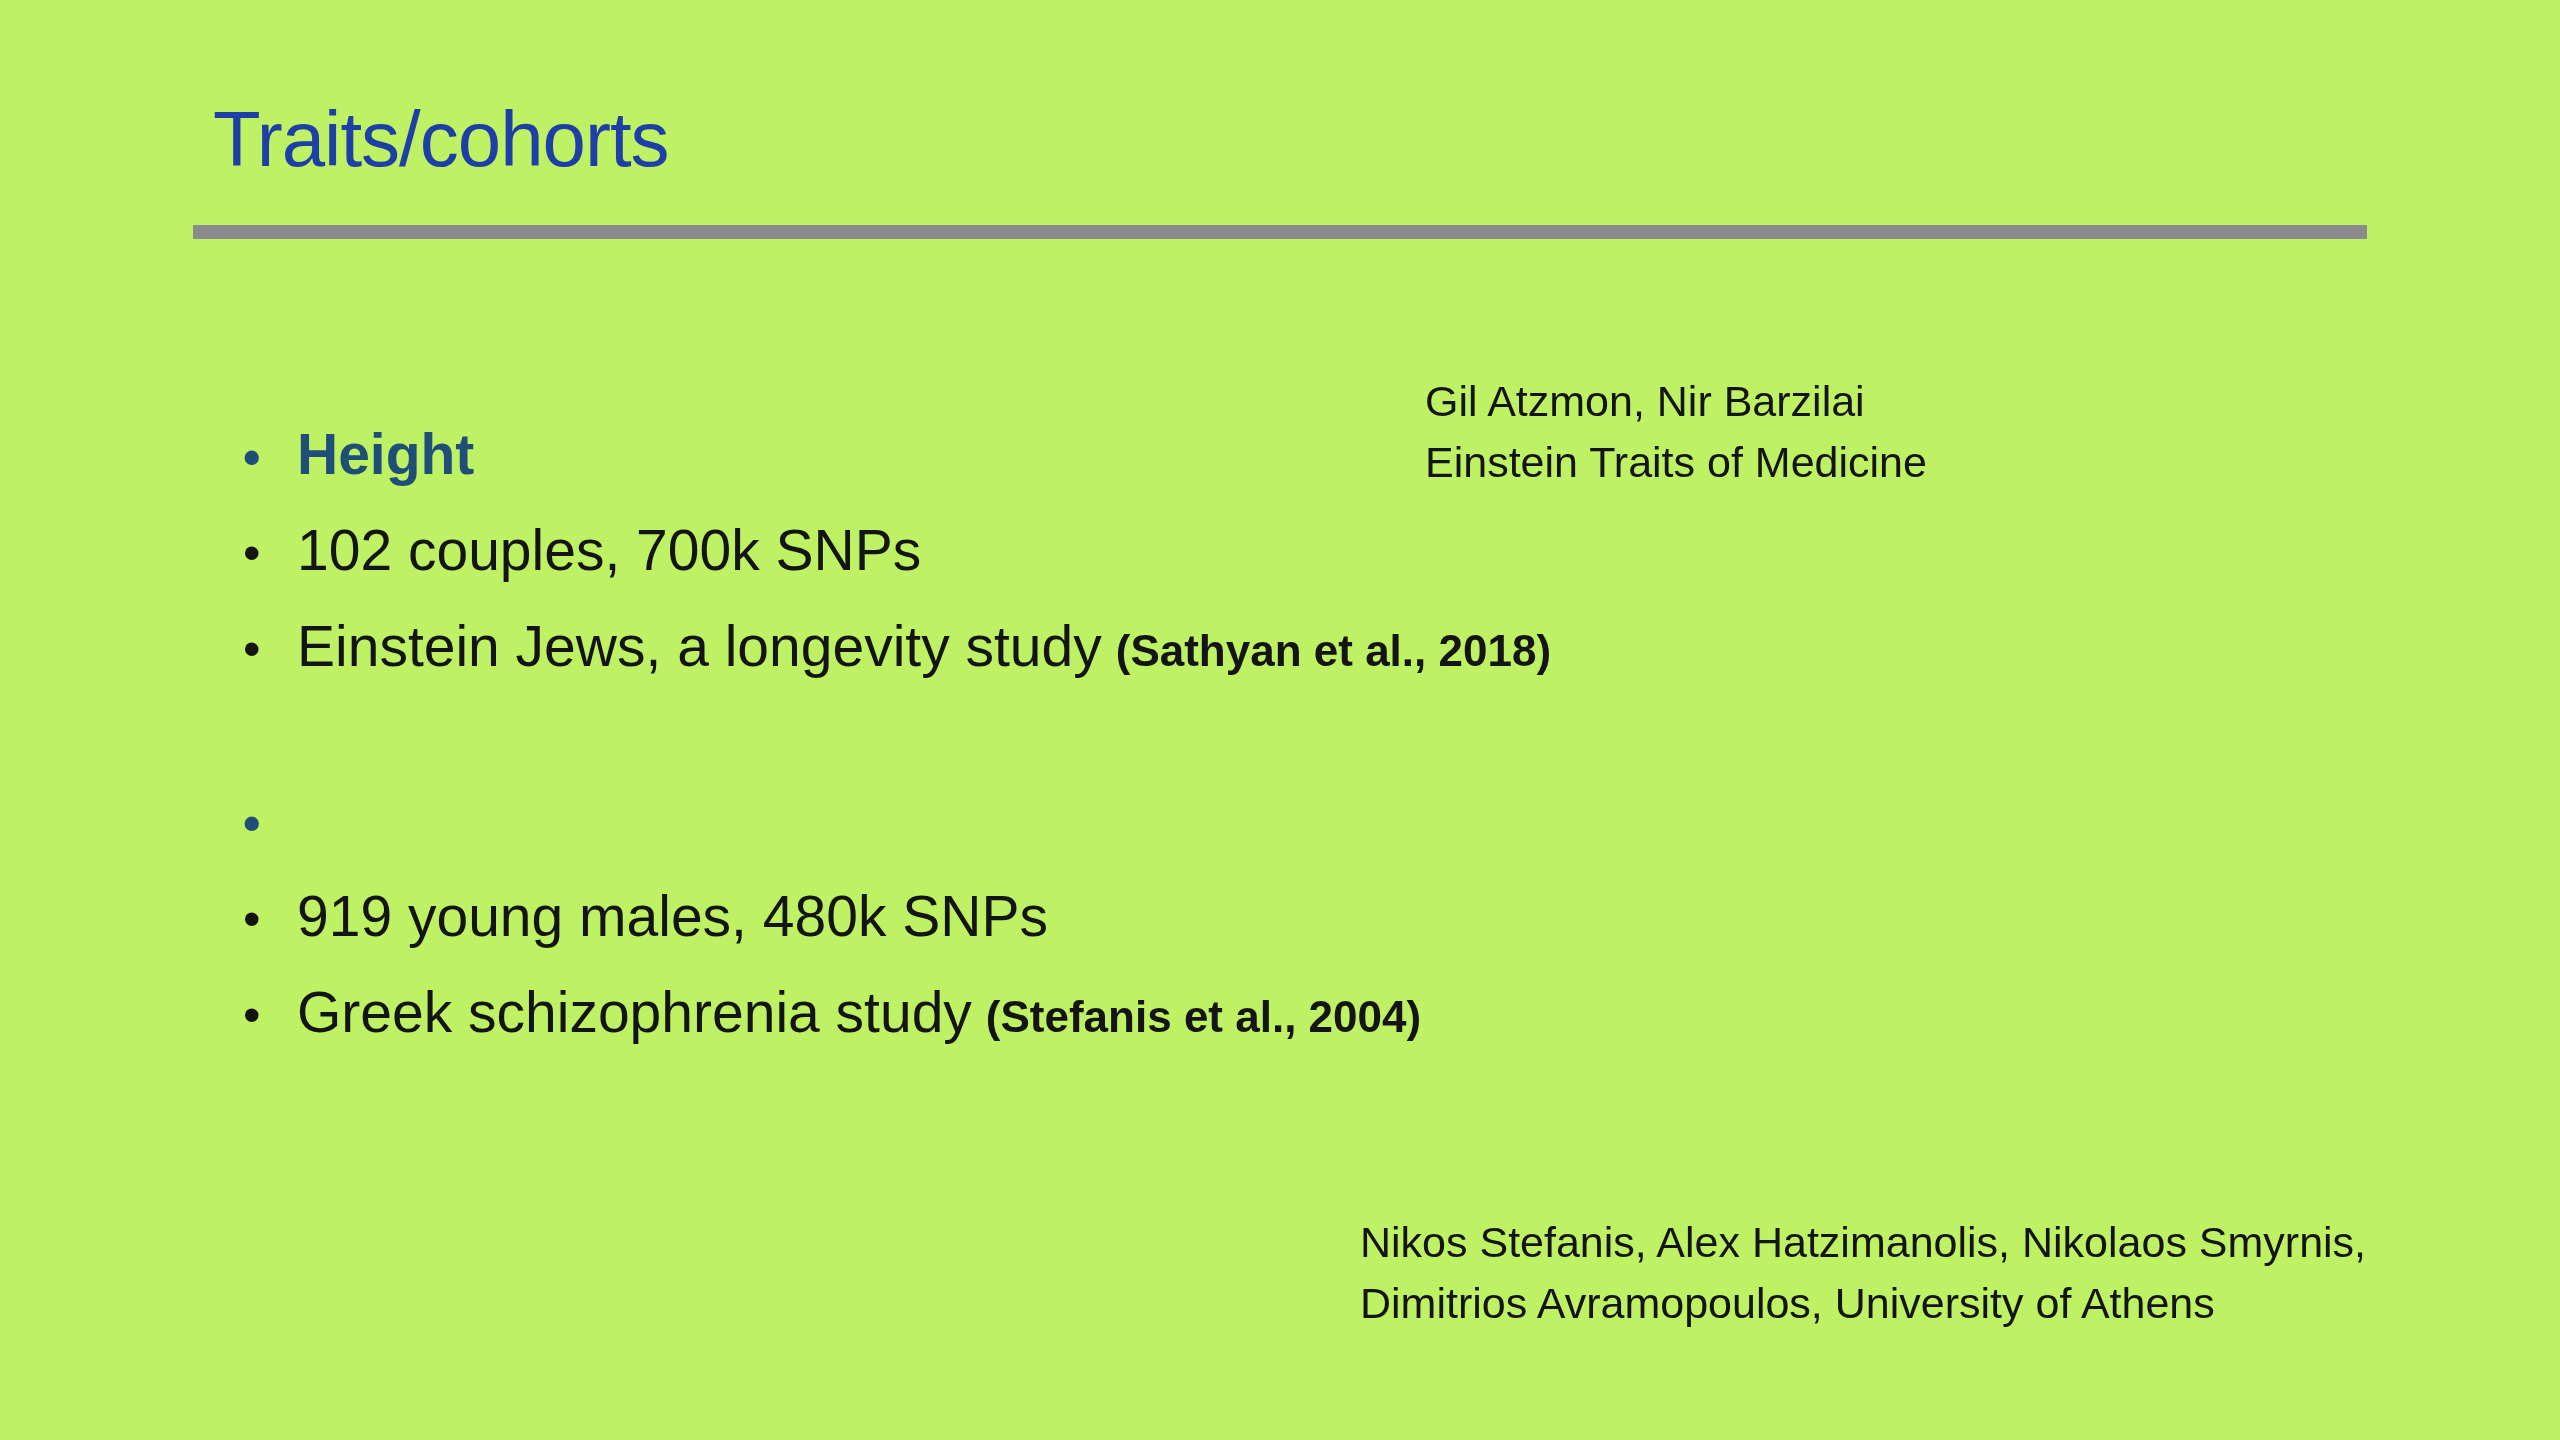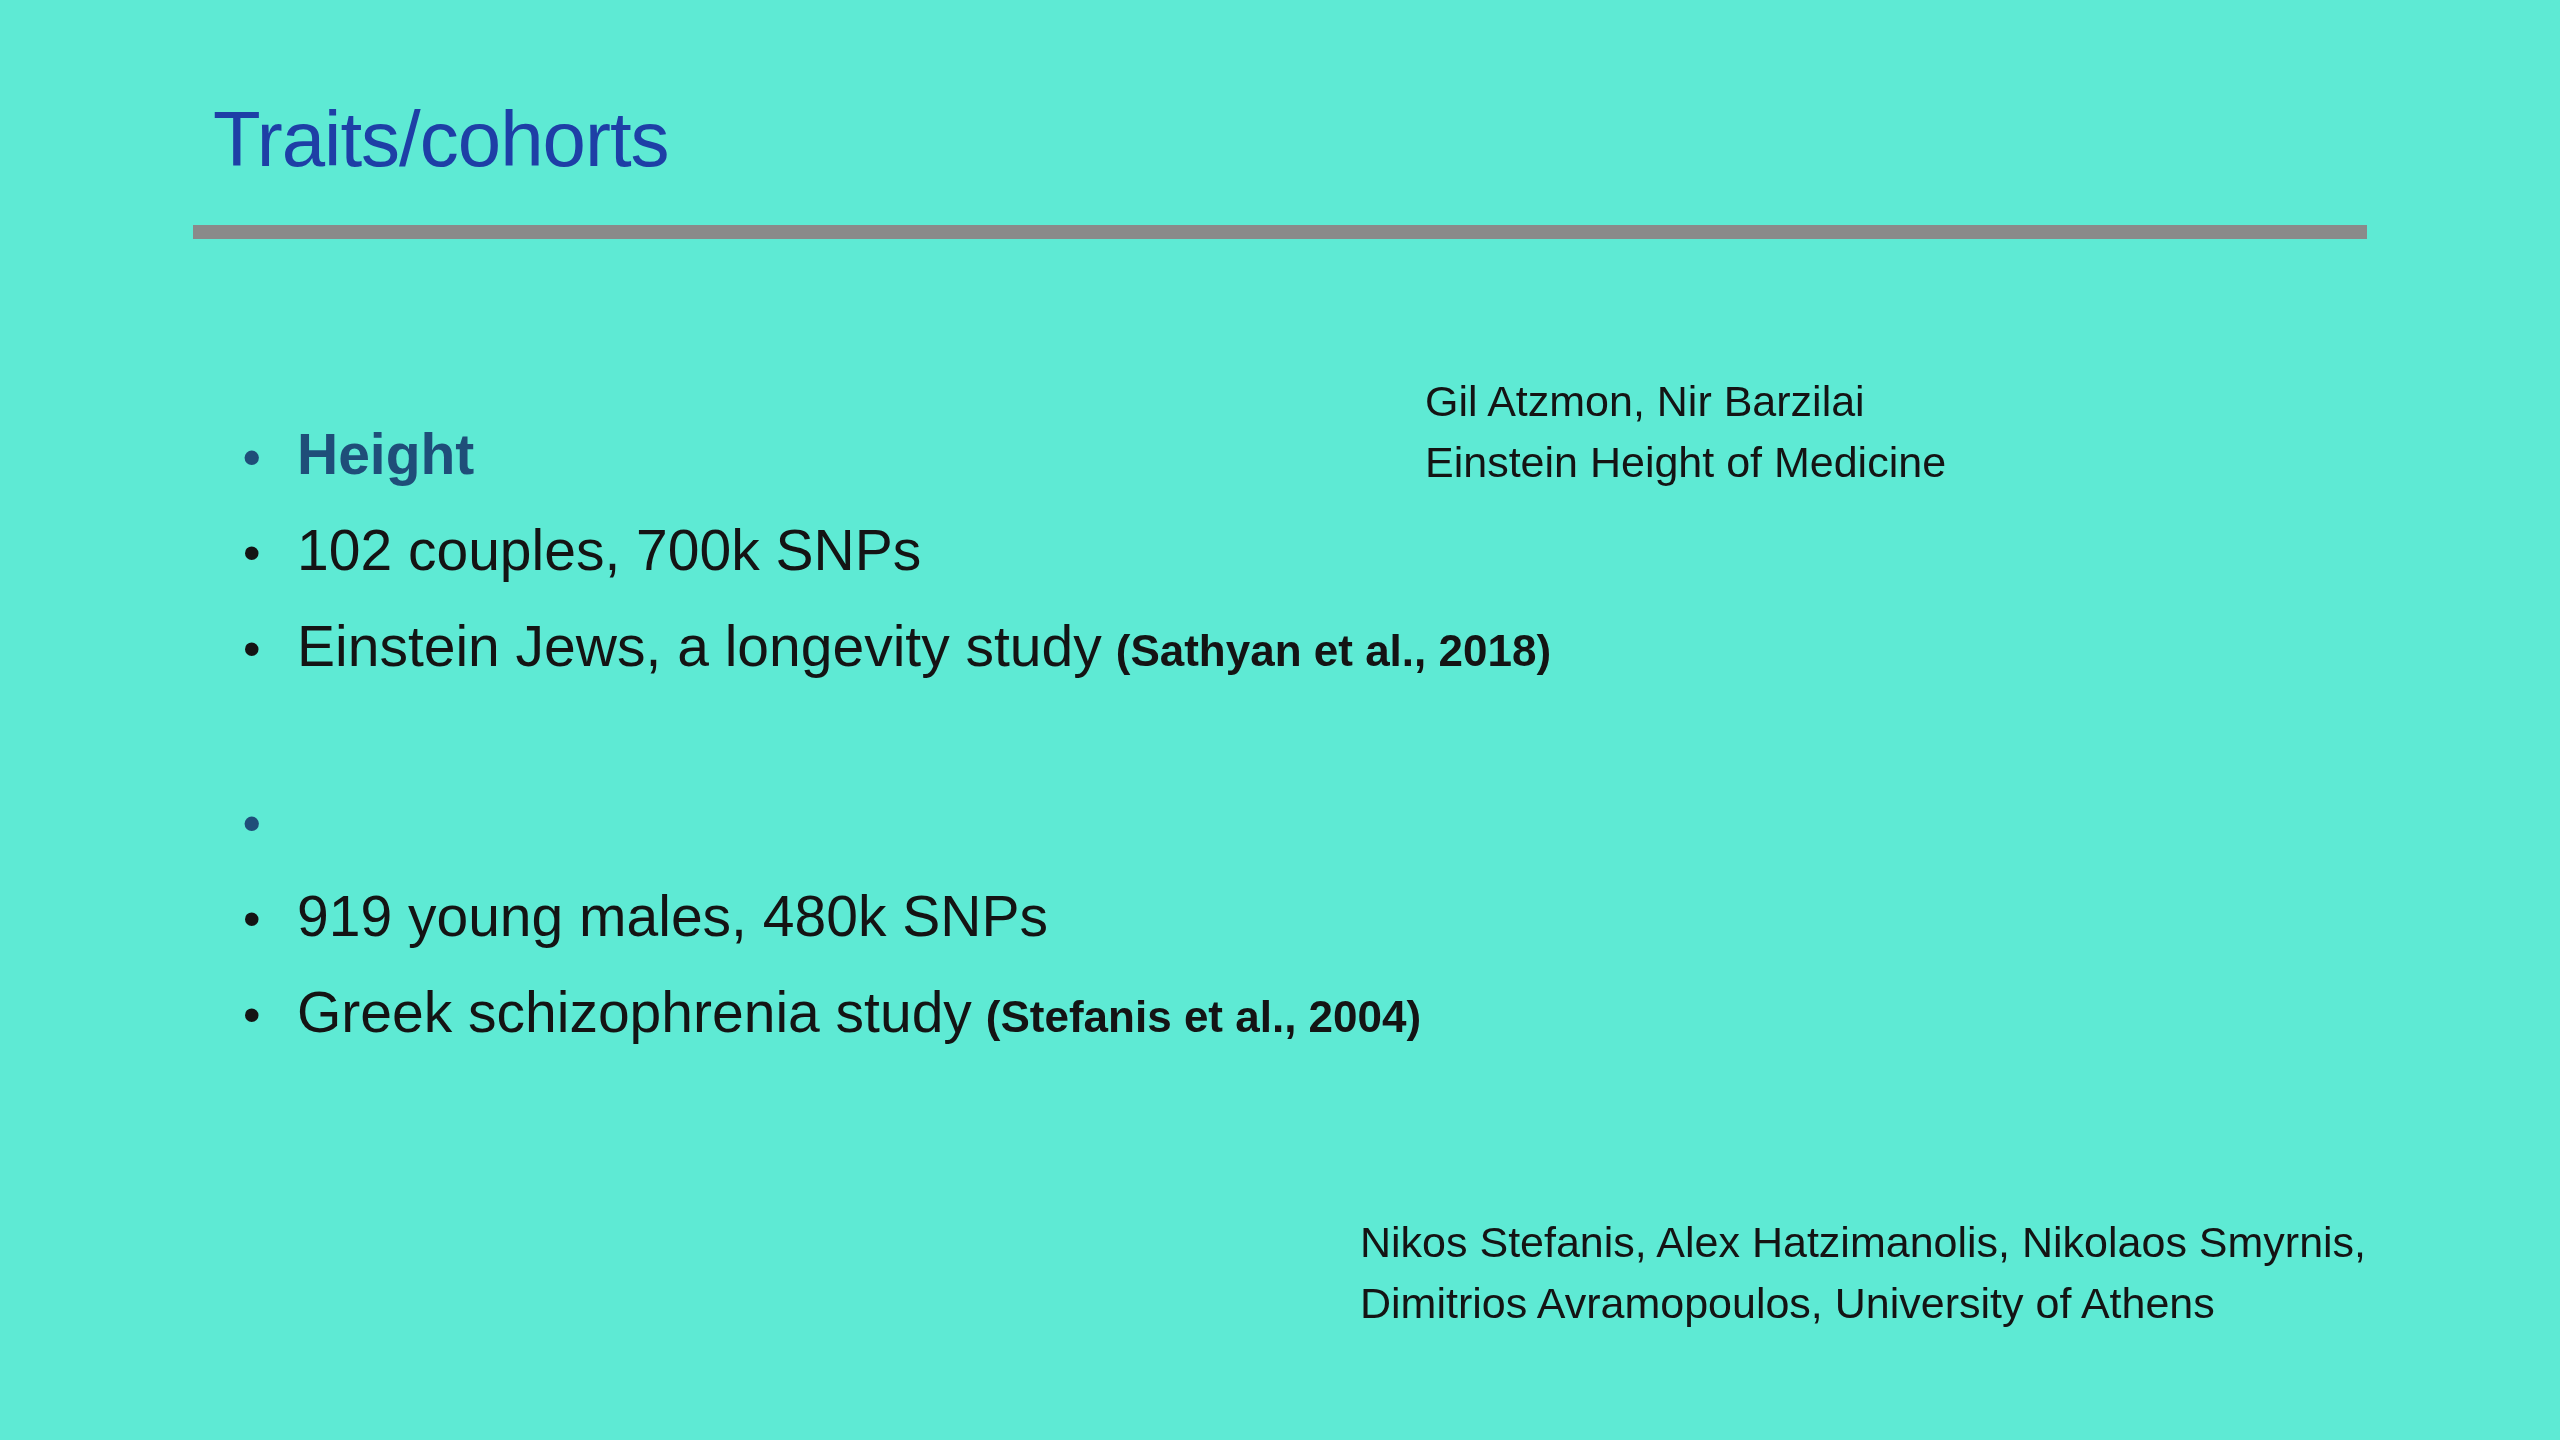--- a/index.html
+++ b/index.html
@@ -9,21 +9,21 @@
     --text-black: #141414;
   }
   * { margin: 0; padding: 0; box-sizing: border-box; }
   html, body { background: #ffffff; }
   body { font-family: "Liberation Sans", "DejaVu Sans", sans-serif; }
 
   .slide {
     position: relative;
     width: 2560px;
     height: 1440px;
-    background: #5eead4;
+    background: #bef264;
     overflow: hidden;
   }
 
   .slide-title {
     position: absolute;
     left: 213px;
     top: 92px;
     font-size: 78px;
     line-height: 94px;
     font-weight: 400;
@@ -129,21 +129,21 @@
         <span class="bullet-dot">•</span>
         <span class="bullet-text">Greek schizophrenia study</span>
         <span class="bullet-citation">(Stefanis et al., 2004)</span>
       </div>
     </div>
 
   </div>
 
   <div class="credit credit-top-right">
     <div>Gil Atzmon, Nir Barzilai</div>
-    <div>Einstein Height of Medicine</div>
+    <div>Einstein Traits of Medicine</div>
   </div>
 
   <div class="credit credit-bottom-right">
     <div>Nikos Stefanis, Alex Hatzimanolis, Nikolaos Smyrnis,</div>
     <div>Dimitrios Avramopoulos, University of Athens</div>
   </div>
 
 </div>
 
 </body></html>

